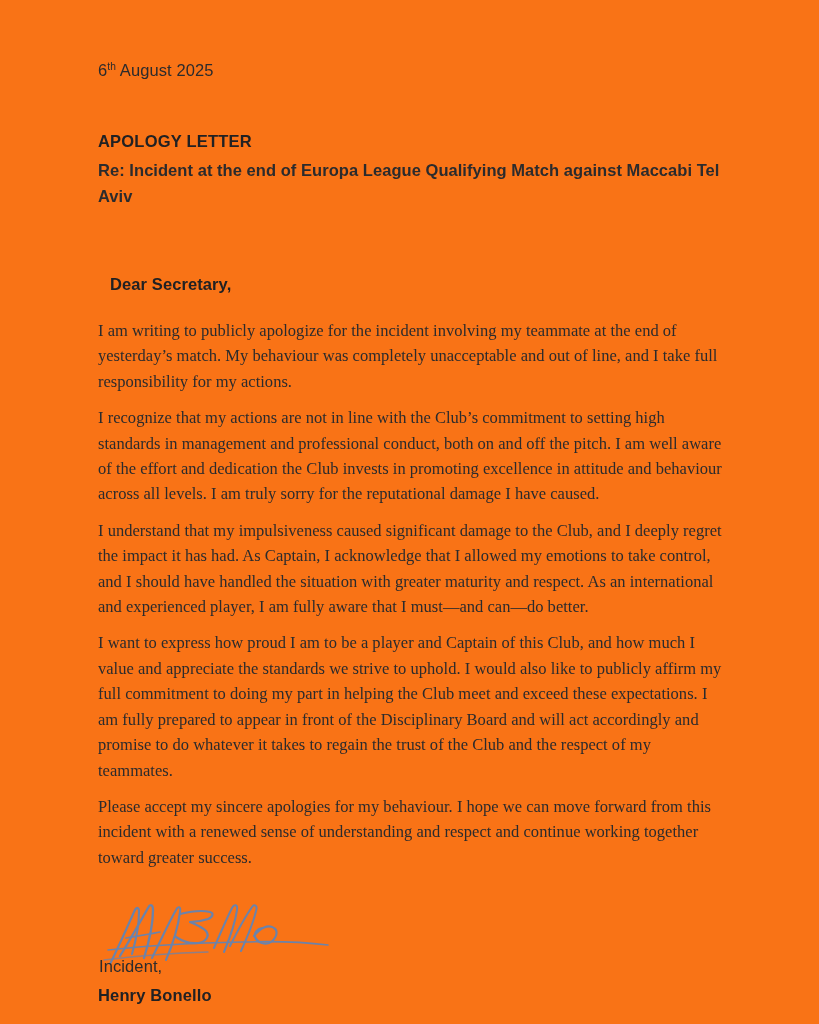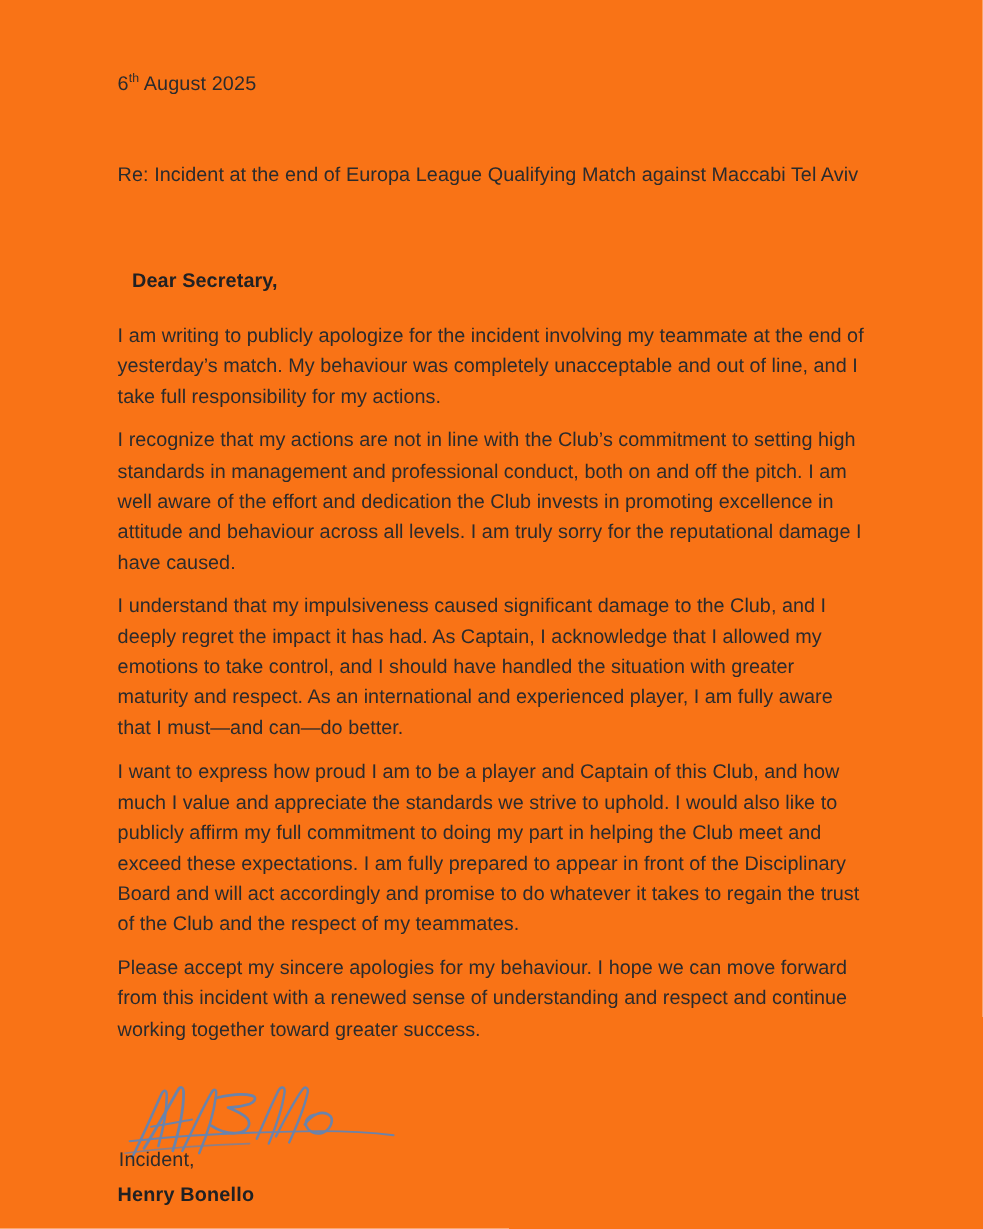--- a/index.html
+++ b/index.html
@@ -50,21 +50,21 @@
     font-weight: bold;
     letter-spacing: 0.2px;
     color: #212123;
   }
 
   .subject-line {
     margin: 0;
     padding: 0;
     font-size: 16.5px;
     line-height: 26px;
-    font-weight: normal;
+    font-weight: bold;
     letter-spacing: 0.05px;
     color: #2b2b2d;
   }
 
   .salutation {
     margin: 12px;
     padding: 0;
     font-size: 16.5px;
     line-height: 24px;
     font-weight: bold;
@@ -74,20 +74,21 @@
 
   
   .body-para {
     margin: 0;
     padding: 0;
     font-size: 16.5px;
     line-height: 25.4px;
     letter-spacing: 0.02px;
     color: #2b2b2d;
     text-align: left;
+    font-family: Liberation Serif, serif;
   }
   .body-para + .body-para {
     margin-top: 11px;
   }
 
   
   .gap-title   { height: 47px; }
   .gap-subject { height: 4px;  }
   .gap-salut   { height: 51px; }
   .gap-first   { height: 10px; }
@@ -135,20 +136,21 @@
 </head>
 <body>
 
 <div class="page">
   <div class="content">
 
     <p class="date-line"><span>6</span><sup>th</sup><span> August 2025</span></p>
 
     <div class="gap-title"></div>
 
+    <h1 class="letter-title">APOLOGY LETTER</h1>
 
     <div class="gap-subject"></div>
 
     <p class="subject-line">Re: Incident at the end of Europa League Qualifying Match against Maccabi Tel Aviv</p>
 
     <div class="gap-salut"></div>
 
     <p class="salutation">Dear Secretary,</p>
 
     <div class="gap-first"></div>

